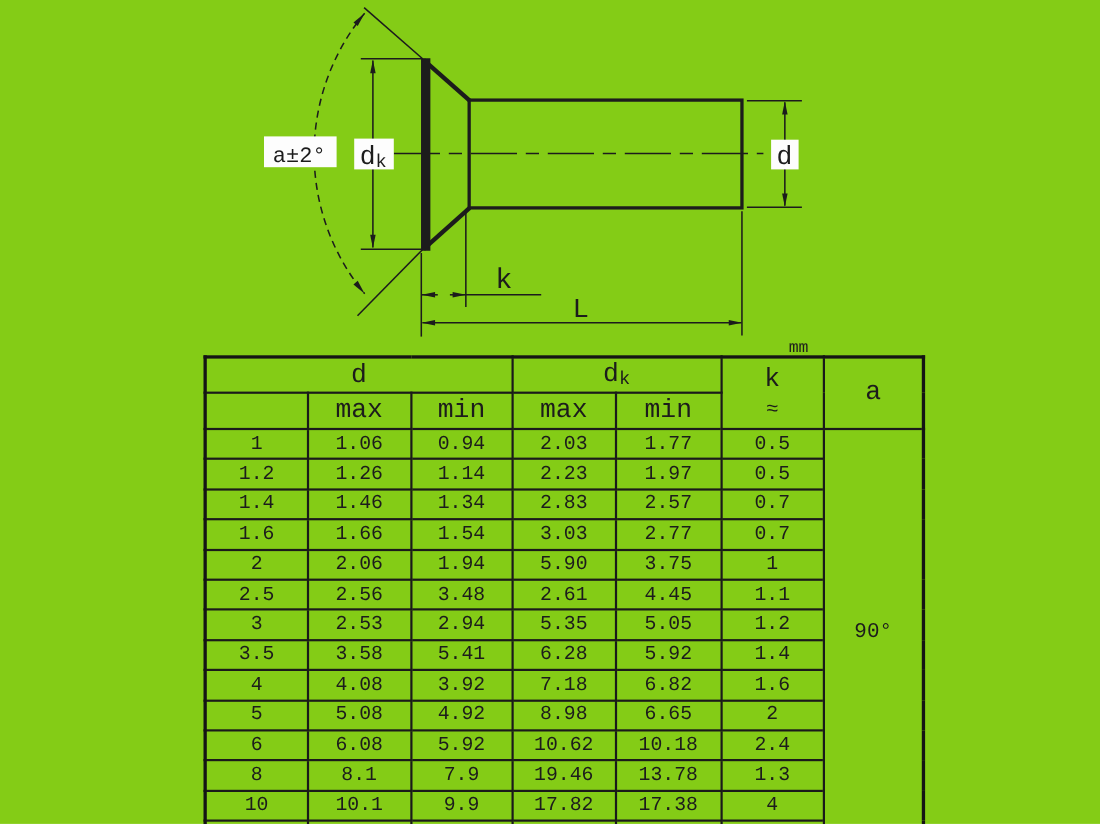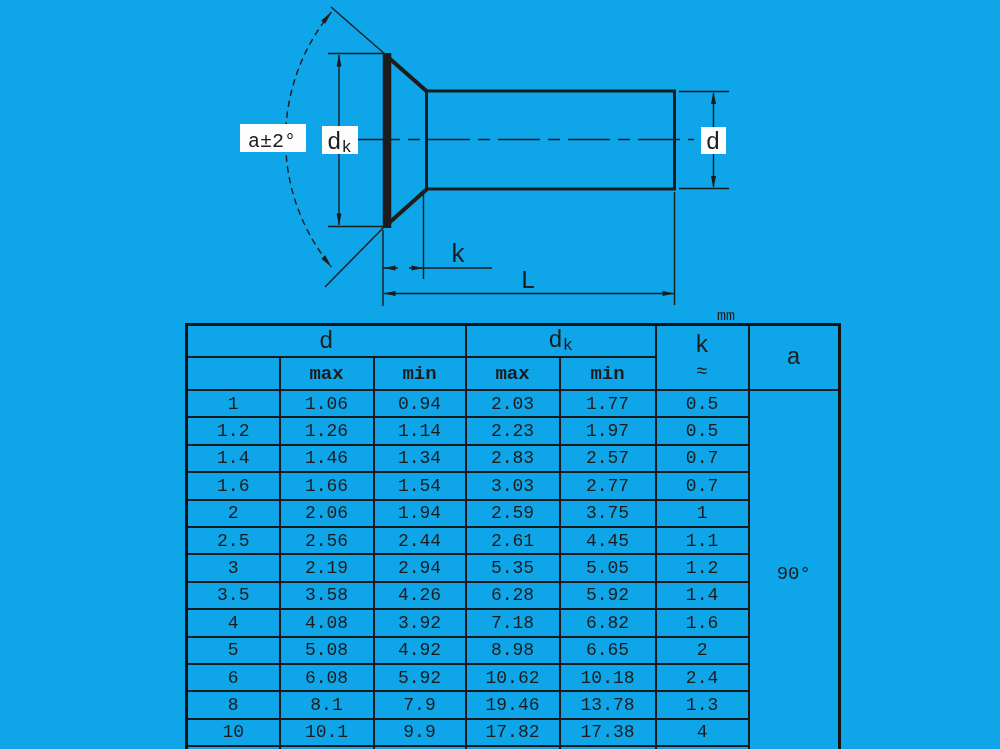--- a/index.html
+++ b/index.html
@@ -1,18 +1,18 @@
 <!DOCTYPE html>
 <html><head>
 <meta charset="utf-8">
 <style>
   html,body{margin:0;padding:0;background:#ffffff;}
   .stage{
     position:relative;width:1000px;height:749px;overflow:hidden;
-    background:#0ea5e9;filter:blur(0.3px);
+    background:#84cc16;filter:blur(0.3px);
     font-family:"Liberation Mono","DejaVu Sans Mono",monospace;
     color:#1c1c1c;
   }
   .stage svg{position:absolute;left:0;top:0;}
   svg text{
     font-family:"Liberation Mono","DejaVu Sans Mono",monospace;
     fill:#1c1c1c;
   }
   
   table.spec{
@@ -20,21 +20,21 @@
     border-collapse:collapse;table-layout:fixed;
     border:3px solid #141414;
   }
   table.spec th,table.spec td{
     border:2px solid #1a1a1a;
     padding:0;text-align:center;vertical-align:middle;
     font-weight:normal;color:#1c1c1c;
     overflow:hidden;white-space:nowrap;
   }
   tr.h1 th{height:30px;font-size:24px;}
-  tr.h2 th{height:31px;font-size:19px;font-weight:bold;}
+  tr.h2 th{height:31px;font-size:24px;}
   tr.data-row{height:27.4px;font-size:18px;}
   tr.partial-row{height:12px;}
   th.kcell .kmain{font-size:24px;line-height:29px;}
   th.kcell .kapprox{font-size:19px;line-height:24px;}
   .subk{font-size:17px;vertical-align:-3px;}
   td.angle-cell{font-size:19px;}
 </style>
 </head>
 <body>
 
@@ -167,44 +167,44 @@
           <td>1.66</td>
           <td>1.54</td>
           <td>3.03</td>
           <td>2.77</td>
           <td>0.7</td>
         </tr>
         <tr class="data-row">
           <td>2</td>
           <td>2.06</td>
           <td>1.94</td>
-          <td>2.59</td>
+          <td>5.90</td>
           <td>3.75</td>
           <td>1</td>
         </tr>
         <tr class="data-row">
           <td>2.5</td>
           <td>2.56</td>
-          <td>2.44</td>
+          <td>3.48</td>
           <td>2.61</td>
           <td>4.45</td>
           <td>1.1</td>
         </tr>
         <tr class="data-row">
           <td>3</td>
-          <td>2.19</td>
+          <td>2.53</td>
           <td>2.94</td>
           <td>5.35</td>
           <td>5.05</td>
           <td>1.2</td>
         </tr>
         <tr class="data-row">
           <td>3.5</td>
           <td>3.58</td>
-          <td>4.26</td>
+          <td>5.41</td>
           <td>6.28</td>
           <td>5.92</td>
           <td>1.4</td>
         </tr>
         <tr class="data-row">
           <td>4</td>
           <td>4.08</td>
           <td>3.92</td>
           <td>7.18</td>
           <td>6.82</td>

